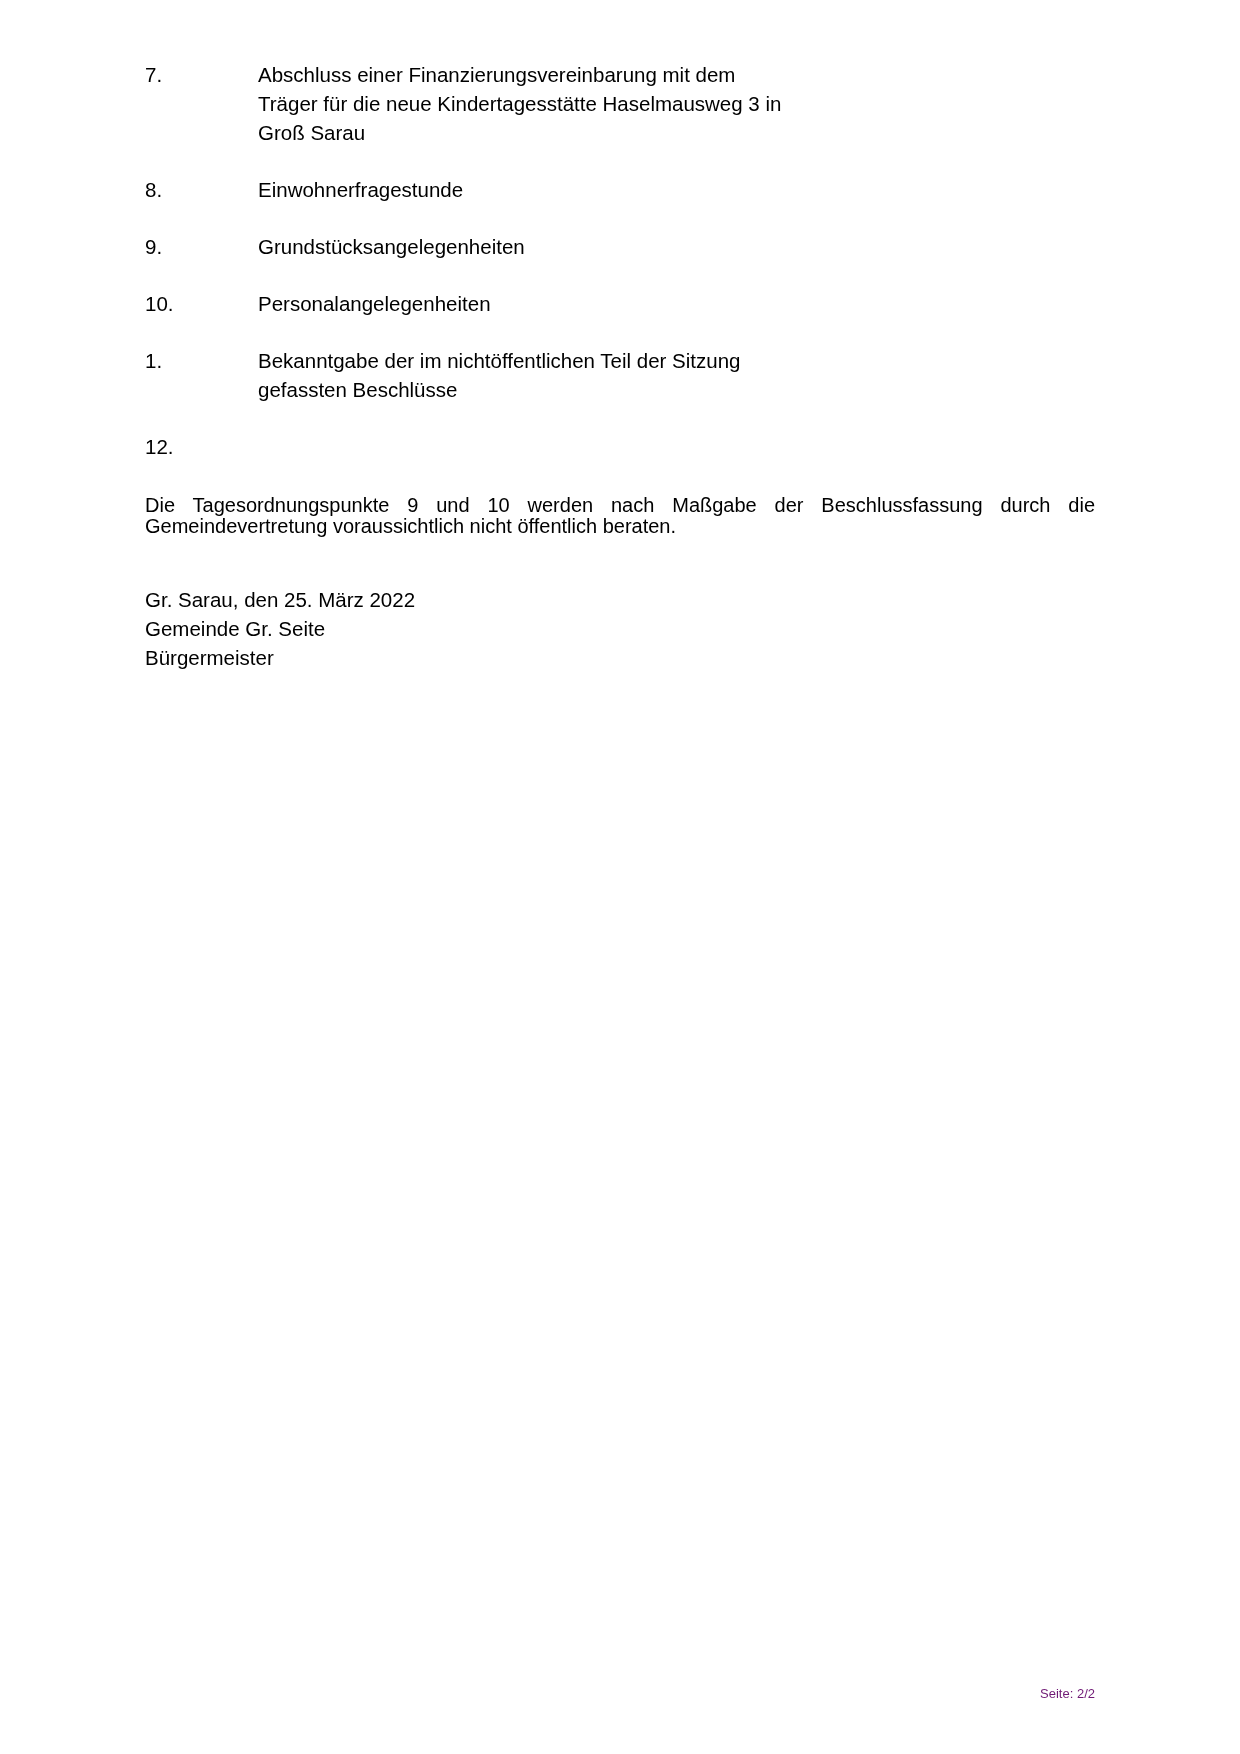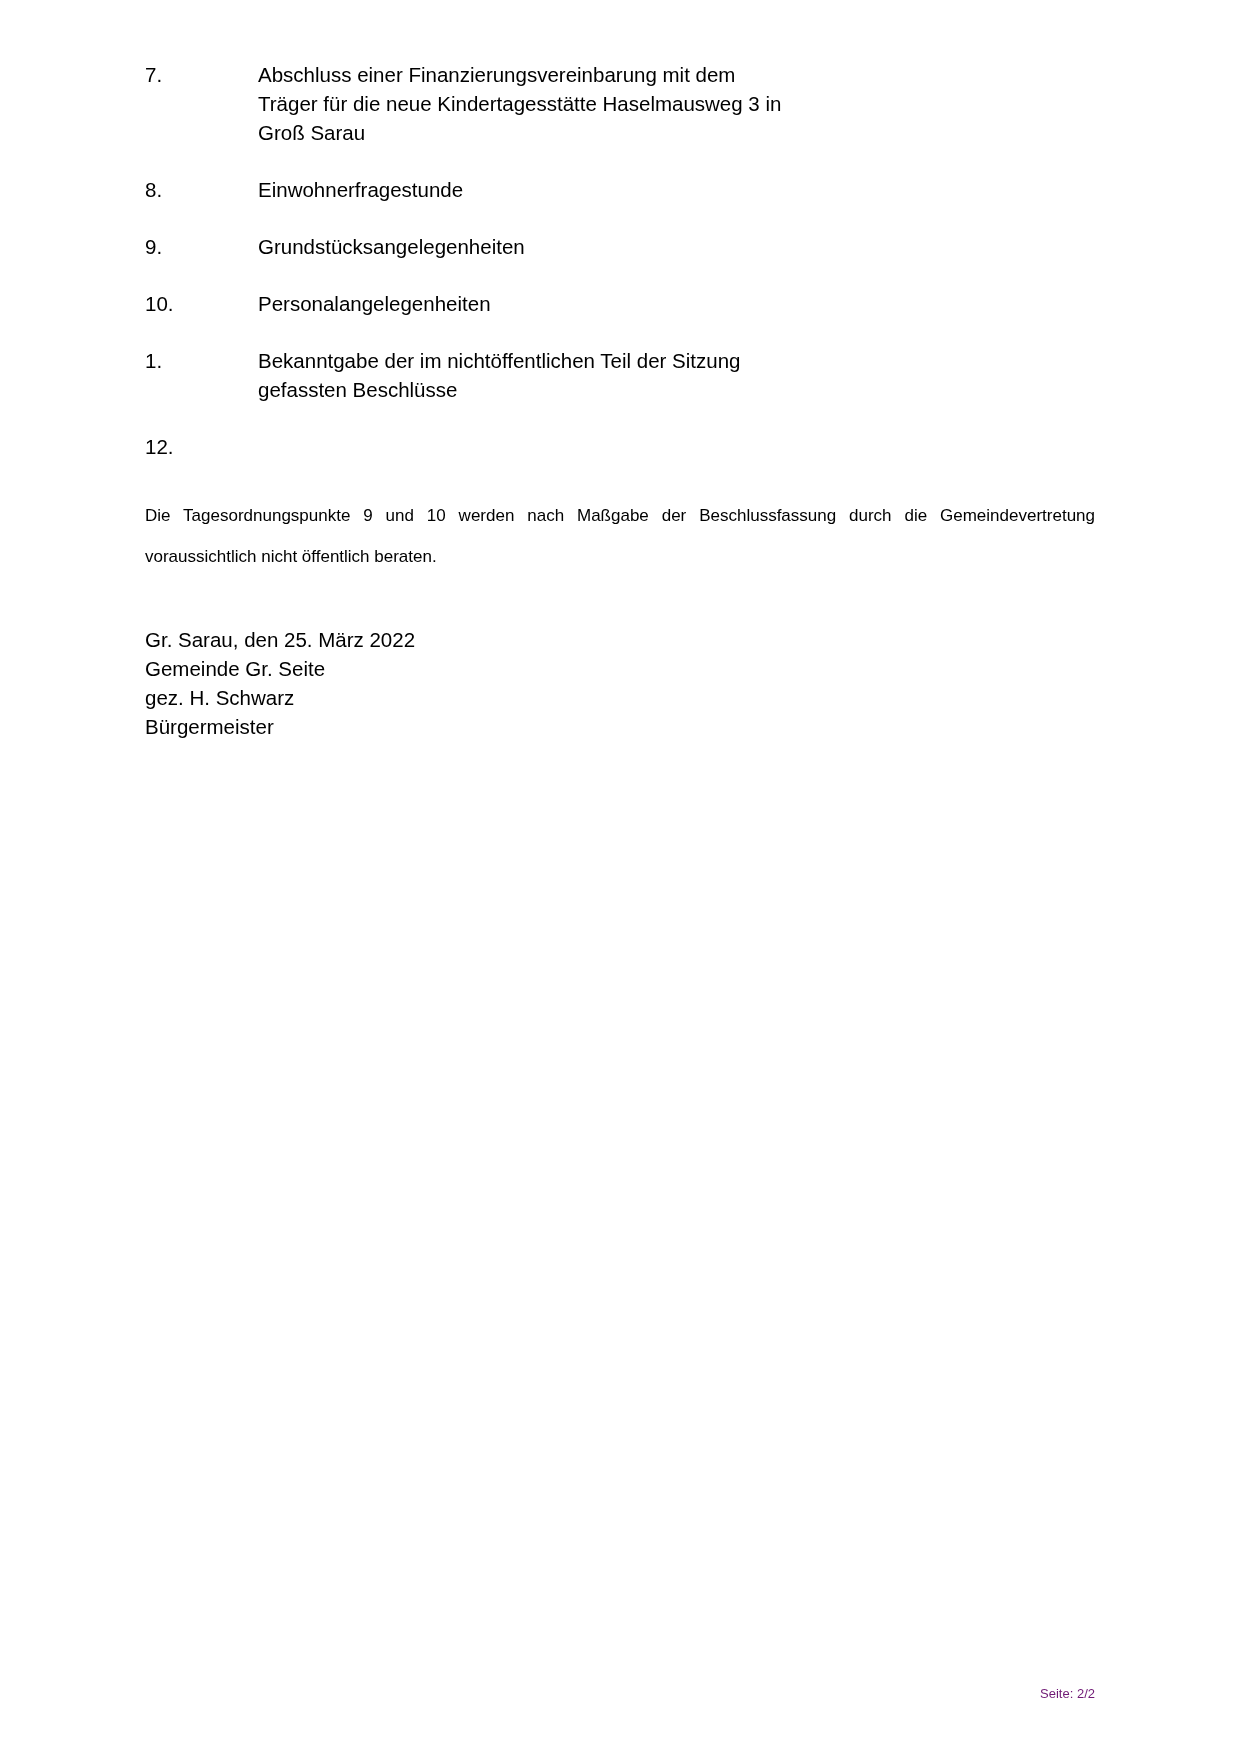--- a/index.html
+++ b/index.html
@@ -41,22 +41,22 @@
   }
   .agenda-text {
     flex: 1 1 auto;
     font-size: 20.5px;
     line-height: 29px;
     max-width: 680px;
     white-space: pre-line;
   }
   .note-para {
     margin-top: 34px;
-    font-size: 17px;
-    line-height: 41px;
+    font-size: 20px;
+    line-height: 21px;
     text-align: justify;
     max-width: 960px;
   }
   .sign-block {
     margin-top: 48px;
     font-size: 20.5px;
     line-height: 29px;
   }
   .sign-line {
     display: block;
@@ -102,19 +102,18 @@
     <li class="agenda-item">
       <span class="agenda-num">12.</span>
     </li>
   </ul>
 
   <p class="note-para">Die Tagesordnungspunkte 9 und 10 werden nach Maßgabe der Beschlussfassung durch die Gemeindevertretung voraussichtlich nicht öffentlich beraten.</p>
 
   <div class="sign-block">
     <span class="sign-line">Gr. Sarau, den 25. März 2022</span>
     <span class="sign-line">Gemeinde Gr. Seite</span>
-    <span class="sign-line">gez. H. Schwarz</span>
     <span class="sign-line">Bürgermeister</span>
   </div>
 
   <div class="footer">Seite: 2/2</div>
 
 </div>
 
 </body></html>

